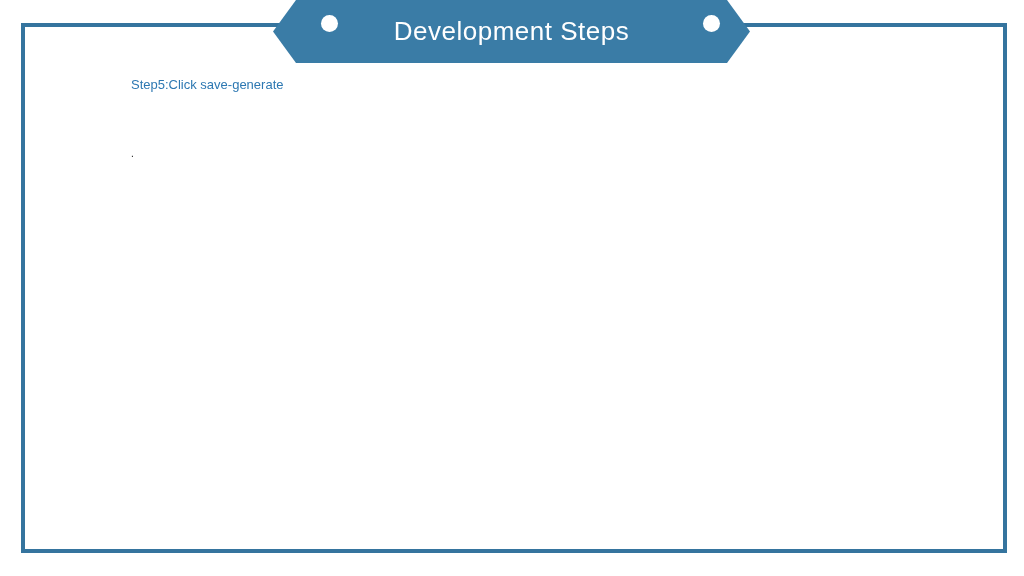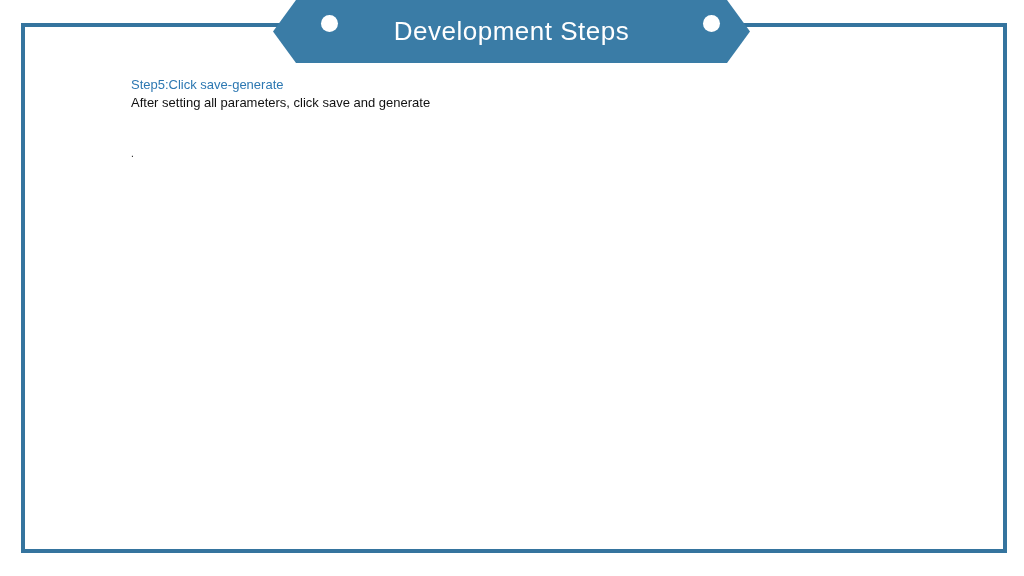--- a/index.html
+++ b/index.html
@@ -87,16 +87,15 @@
 <div class="frame"></div>
 
 <div class="banner">
   <span class="banner-dot left"></span>
   <span class="banner-title">Development Steps</span>
   <span class="banner-dot right"></span>
 </div>
 
 <div class="text-block">
   <div class="step-heading">Step5:Click save-generate</div>
-  <div>After setting all parameters, click save and generate</div>
 </div>
 
 <div class="footnote-dot">.</div>
 
 </body></html>

